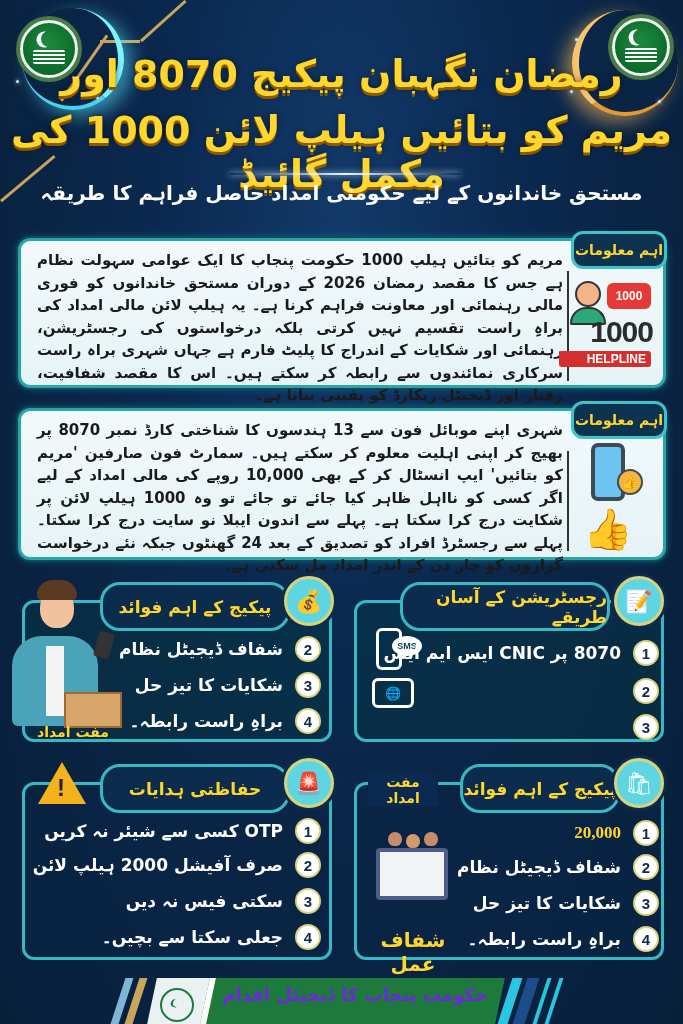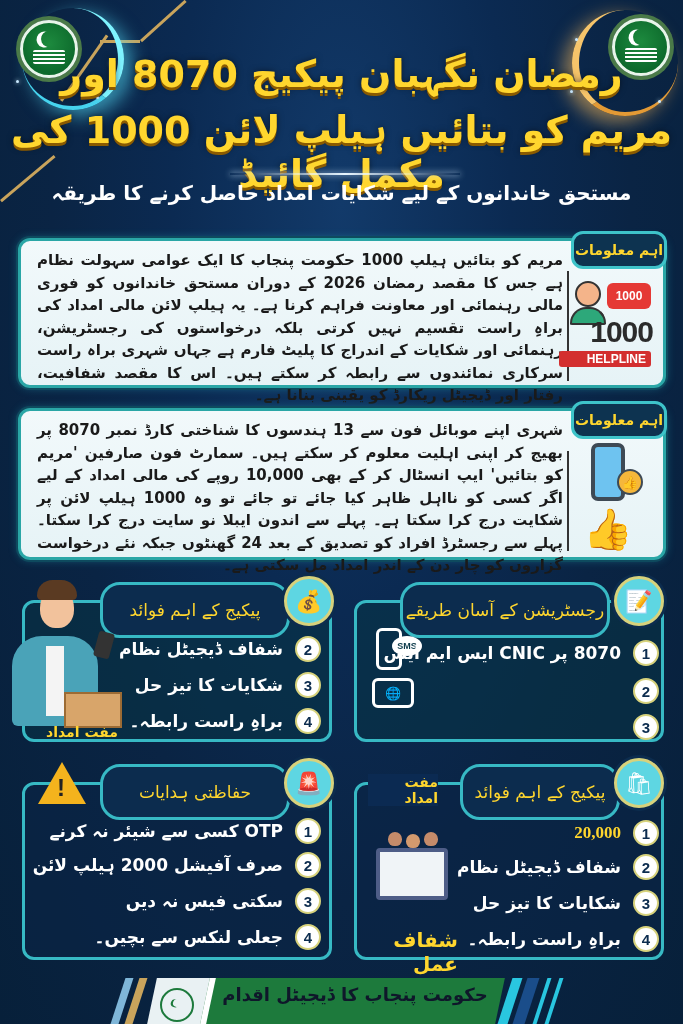--- a/index.html
+++ b/index.html
@@ -72,55 +72,55 @@
   .phone { position:absolute; width:34px; height:58px; border-radius:7px; background:#6ec3f0; border:4px solid #3e4a55; }
   .phone-like { position:absolute; width:26px; height:26px; border-radius:50%; background:#f5b73b; border:2px solid #3e4a55; color:#3e4a55; font-size:13px; display:flex; align-items:center; justify-content:center; }
   .thumb { position:absolute; font-size:40px; color:#f6bfa0; line-height:1; }
   
   .panel {
     position:absolute; border:3px solid #37b9c4; border-radius:12px;
     background: rgba(8,52,70,.55);
   }
   .panel.dark { background: rgba(10,36,70,.6); }
   .panel-head {
-    position:absolute; height:56px; background:#0c2c4e; border:3px solid #37b9c4; border-radius:20px;
-    color:#ffd62e; font-weight:normal; font-size:17px; direction:rtl;
+    position:absolute; height:49px; background:#0c2c4e; border:3px solid #37b9c4; border-radius:20px;
+    color:#ffd62e; font-weight:bold; font-size:17px; direction:rtl;
     display:flex; align-items:center; justify-content:center;
   }
   .head-icon {
     position:absolute; width:50px; height:50px; border-radius:50%;
     background:#5ed6e2; border:3px solid #d7d27c; box-shadow:0 0 0 3px #0c2c4e;
     display:flex; align-items:center; justify-content:center; font-size:22px;
   }
   .list-row {
     position:absolute; direction:rtl; display:flex; align-items:center; gap:12px;
     font-size:17px; font-weight:bold; color:#ffffff; white-space:nowrap;
   }
   .num {
     width:26px; height:26px; border-radius:50%; border:2px solid #d7d27c; background:#ffffff;
     color:#0c2c4e; font-family:"Liberation Sans", sans-serif; font-weight:bold; font-size:15px;
     display:flex; align-items:center; justify-content:center; flex:none;
   }
   .gold-num { color:#ffd62e; font-family:"Liberation Serif", serif; }
-  .caption-gold { position:absolute; color:#ffd62e; font-weight:bold; font-size:14px; direction:rtl; }
+  .caption-gold { position:absolute; color:#ffd62e; font-weight:bold; font-size:14px; direction:rtl; text-align:center; }
   
   .person-head { position:absolute; width:34px; height:40px; border-radius:50% 50% 45% 45%; background:#f2c29c; }
   .person-hair { position:absolute; width:40px; height:20px; border-radius:20px 20px 6px 6px; background:#5a3a22; }
   .person-shirt { position:absolute; width:86px; height:90px; border-radius:30px 30px 6px 6px; background:#4aa3b8; }
   .person-tee { position:absolute; width:18px; height:70px; background:#f4f4f4; }
   .box { position:absolute; width:58px; height:36px; background:#d8a56a; border:2px solid #9c6b34; }
   .phone-small { position:absolute; width:16px; height:26px; background:#333; border-radius:3px; transform:rotate(15deg); }
   .outline-icon { position:absolute; border:3px solid #ffffff; border-radius:6px; }
   .sms-bubble { position:absolute; width:30px; height:20px; border-radius:50%; background:#ffffff; color:#0c3a4a; font-size:9px; font-weight:bold; font-family:"Liberation Sans", sans-serif; display:flex; align-items:center; justify-content:center; }
   .warn-tri { position:absolute; width:0; height:0; border-left:24px solid transparent; border-right:24px solid transparent; border-bottom:42px solid #f4b31d; }
   .warn-mark { position:absolute; color:#222; font-weight:bold; font-size:24px; font-family:"Liberation Sans", sans-serif; }
   .screen-illus { position:absolute; background:#f0f4f7; border:4px solid #4e5d87; border-radius:4px; }
   
   .footer-band { position:absolute; left:205px; top:978px; width:295px; height:46px; background:#1d7a3c; transform:skewX(-12deg); border-left:6px solid #ffffff; }
-  .footer-text { position:absolute; left:210px; top:984px; width:290px; text-align:center; direction:rtl; color:#0f172a; font-weight:bold; font-size:18px; }
+  .footer-text { position:absolute; left:210px; top:984px; width:290px; text-align:center; direction:rtl; color:#6d28d9; font-weight:bold; font-size:18px; }
   .footer-white { position:absolute; left:152px; top:978px; width:66px; height:46px; background:#e9f1f3; transform:skewX(-12deg); }
   .stripe { position:absolute; width:8px; height:46px; transform:skewX(-18deg); }
 </style>
 </head>
 <body>
 
 <div class="gold-line" style="left:60px;top:100px;width:80px;transform:rotate(-55deg);"></div>
 <div class="gold-line" style="left:100px;top:40px;width:40px;transform:rotate(0deg);"></div>
 <div class="gold-line" style="left:140px;top:40px;width:60px;transform:rotate(-42deg);"></div>
 <div class="gold-line" style="left:0px;top:200px;width:70px;transform:rotate(-40deg);"></div>
@@ -140,21 +140,21 @@
 <div class="star" style="left:110px;top:62px;"></div>
 <div class="star" style="left:96px;top:96px;"></div>
 <div class="star" style="left:575px;top:38px;"></div>
 <div class="star" style="left:570px;top:90px;"></div>
 <div class="star" style="left:658px;top:100px;"></div>
 <div class="star" style="left:16px;top:80px;"></div>
 
 <div class="title t1">رمضان نگہبان پیکیج 8070 اور</div>
 <div class="title t2">مریم کو بتائیں ہیلپ لائن 1000 کی مکمل گائیڈ</div>
 <div class="divider-glow"></div>
-<div class="subtitle">مستحق خاندانوں کے لیے شکایات امداد حاصل کرنے کا طریقہ</div>
+<div class="subtitle">مستحق خاندانوں کے لیے حکومتی امداد حاصل فراہم کا طریقہ</div>
 
 <div class="info-card" style="top:238px;height:150px;">
   <div class="info-text">مریم کو بتائیں ہیلپ 1000 حکومت پنجاب کا ایک عوامی سہولت نظام ہے جس کا مقصد رمضان 2026 کے دوران مستحق خاندانوں کو فوری مالی رہنمائی اور معاونت فراہم کرنا ہے۔ یہ ہیلپ لائن مالی امداد کی براہِ راست تقسیم نہیں کرتی بلکہ درخواستوں کی رجسٹریشن، رہنمائی اور شکایات کے اندراج کا پلیٹ فارم ہے جہاں شہری براہ راست سرکاری نمائندوں سے رابطہ کر سکتے ہیں۔ اس کا مقصد شفافیت، رفتار اور ڈیجیٹل ریکارڈ کو یقینی بنانا ہے۔</div>
   <div class="info-vline" style="top:30px;height:110px;"></div>
   <div class="info-tag">اہم معلومات</div>
   <div>
     <div class="hl-person" style="right:62px;top:40px;"></div>
     <div class="hl-body" style="right:57px;top:66px;"></div>
     <div class="hl-bubble" style="right:12px;top:42px;">1000</div>
     <div class="hl-big" style="right:10px;top:74px;">1000</div>
@@ -218,33 +218,33 @@
 </div>
 
 <div class="panel dark" style="left:22px;top:782px;width:310px;height:178px;"></div>
 <div class="panel-head" style="left:100px;top:764px;width:190px;">حفاظتی ہدایات</div>
 <div class="head-icon" style="left:284px;top:758px;">🚨</div>
 <div class="warn-tri" style="left:38px;top:762px;"></div>
 <div class="warn-mark" style="left:57px;top:774px;">!</div>
 
 <div class="list-row" style="right:362px;top:818px;">
   <span class="num">1</span>
-  <span>OTP کسی سے شیئر نہ کرنے</span>
+  <span>OTP کسی سے شیئر نہ کریں</span>
 </div>
 <div class="list-row" style="right:362px;top:852px;">
   <span class="num">2</span>
   <span>صرف آفیشل 2000 ہیلپ لائن</span>
 </div>
 <div class="list-row" style="right:362px;top:888px;">
   <span class="num">3</span>
   <span>سکتی فیس نہ دیں</span>
 </div>
 <div class="list-row" style="right:362px;top:924px;">
   <span class="num">4</span>
-  <span>جعلی لنکس سے بچیں۔</span>
+  <span>جعلی سکتا سے بچیں۔</span>
 </div>
 
 <div class="panel dark" style="left:354px;top:782px;width:310px;height:178px;"></div>
 <div class="panel-head" style="left:460px;top:764px;width:160px;">پیکیج کے اہم فوائد</div>
 <div class="head-icon" style="left:614px;top:758px;">🛍</div>
 <div class="caption-gold" style="left:368px;top:774px;width:70px;background:#0b2a52;">مفت امداد</div>
 
 <div>
   <div class="screen-illus" style="left:376px;top:848px;width:72px;height:52px;"></div>
   <div class="person-head" style="left:388px;top:832px;width:14px;height:14px;background:#c58b6a;"></div>

